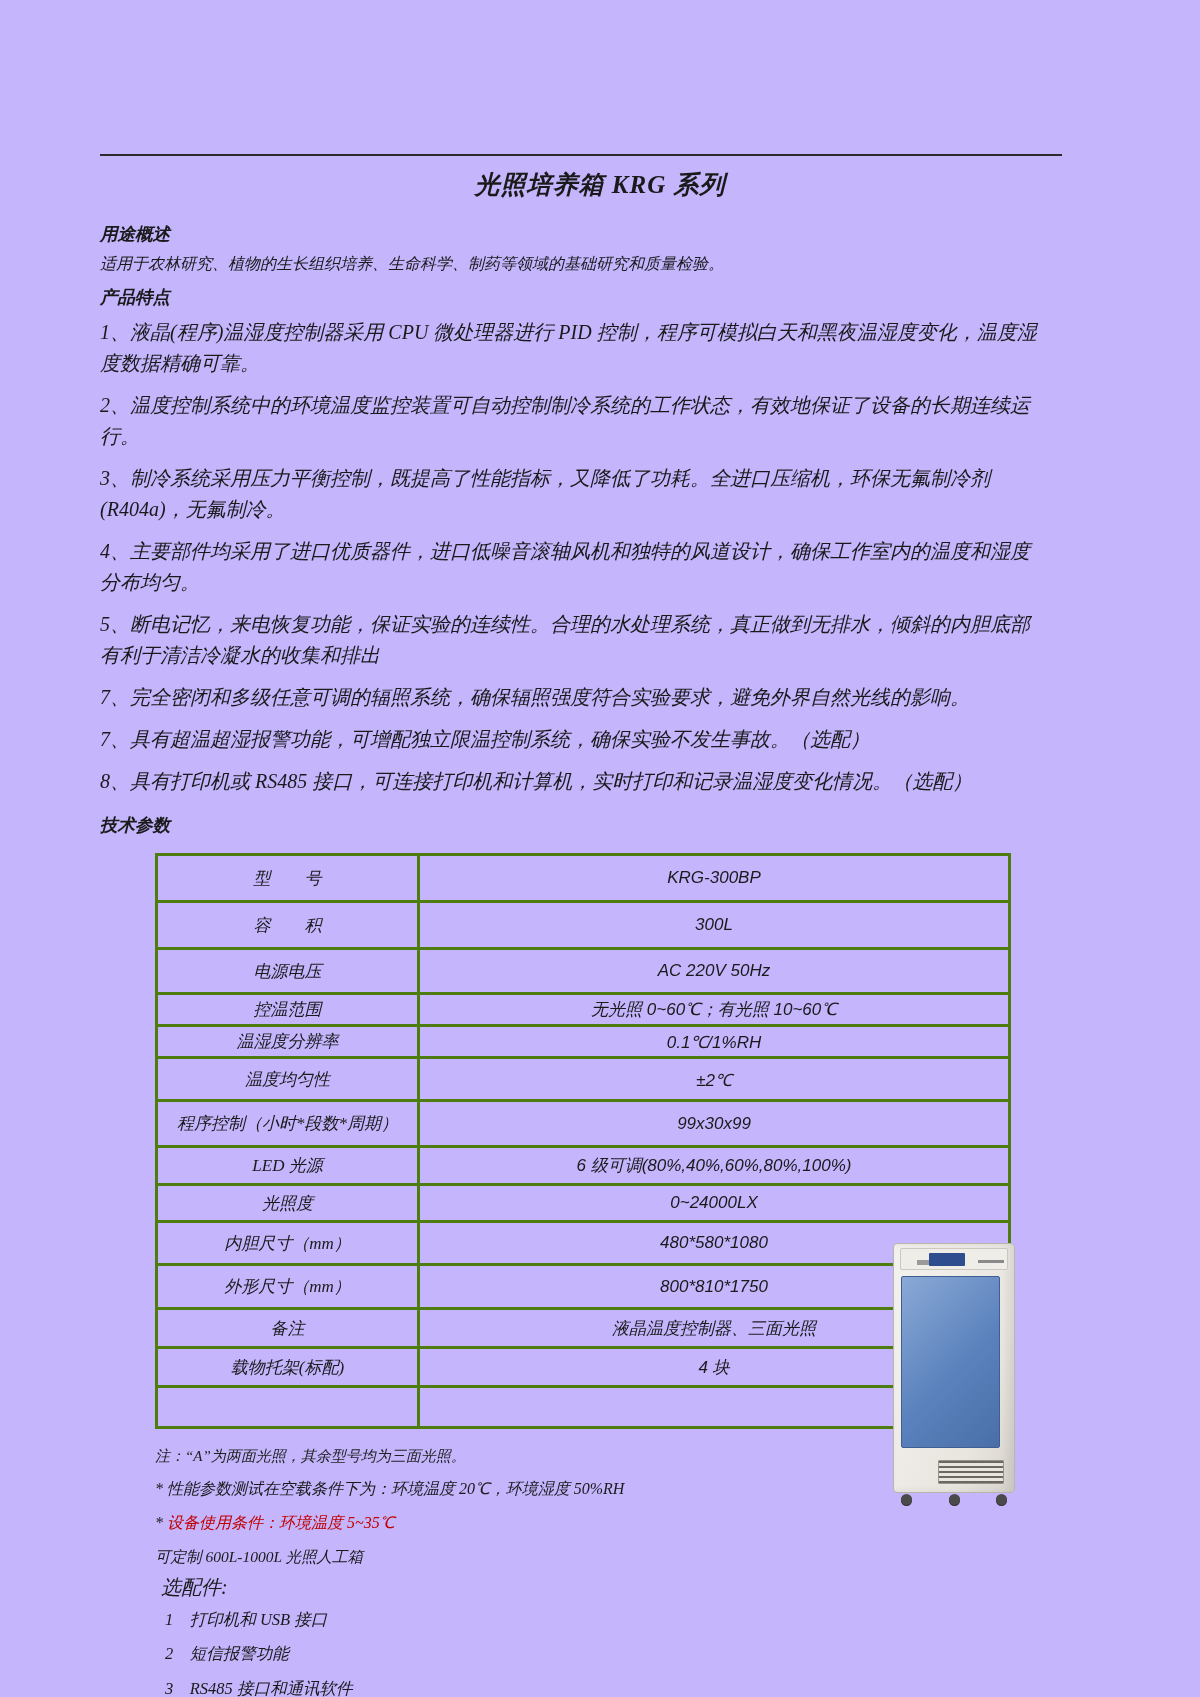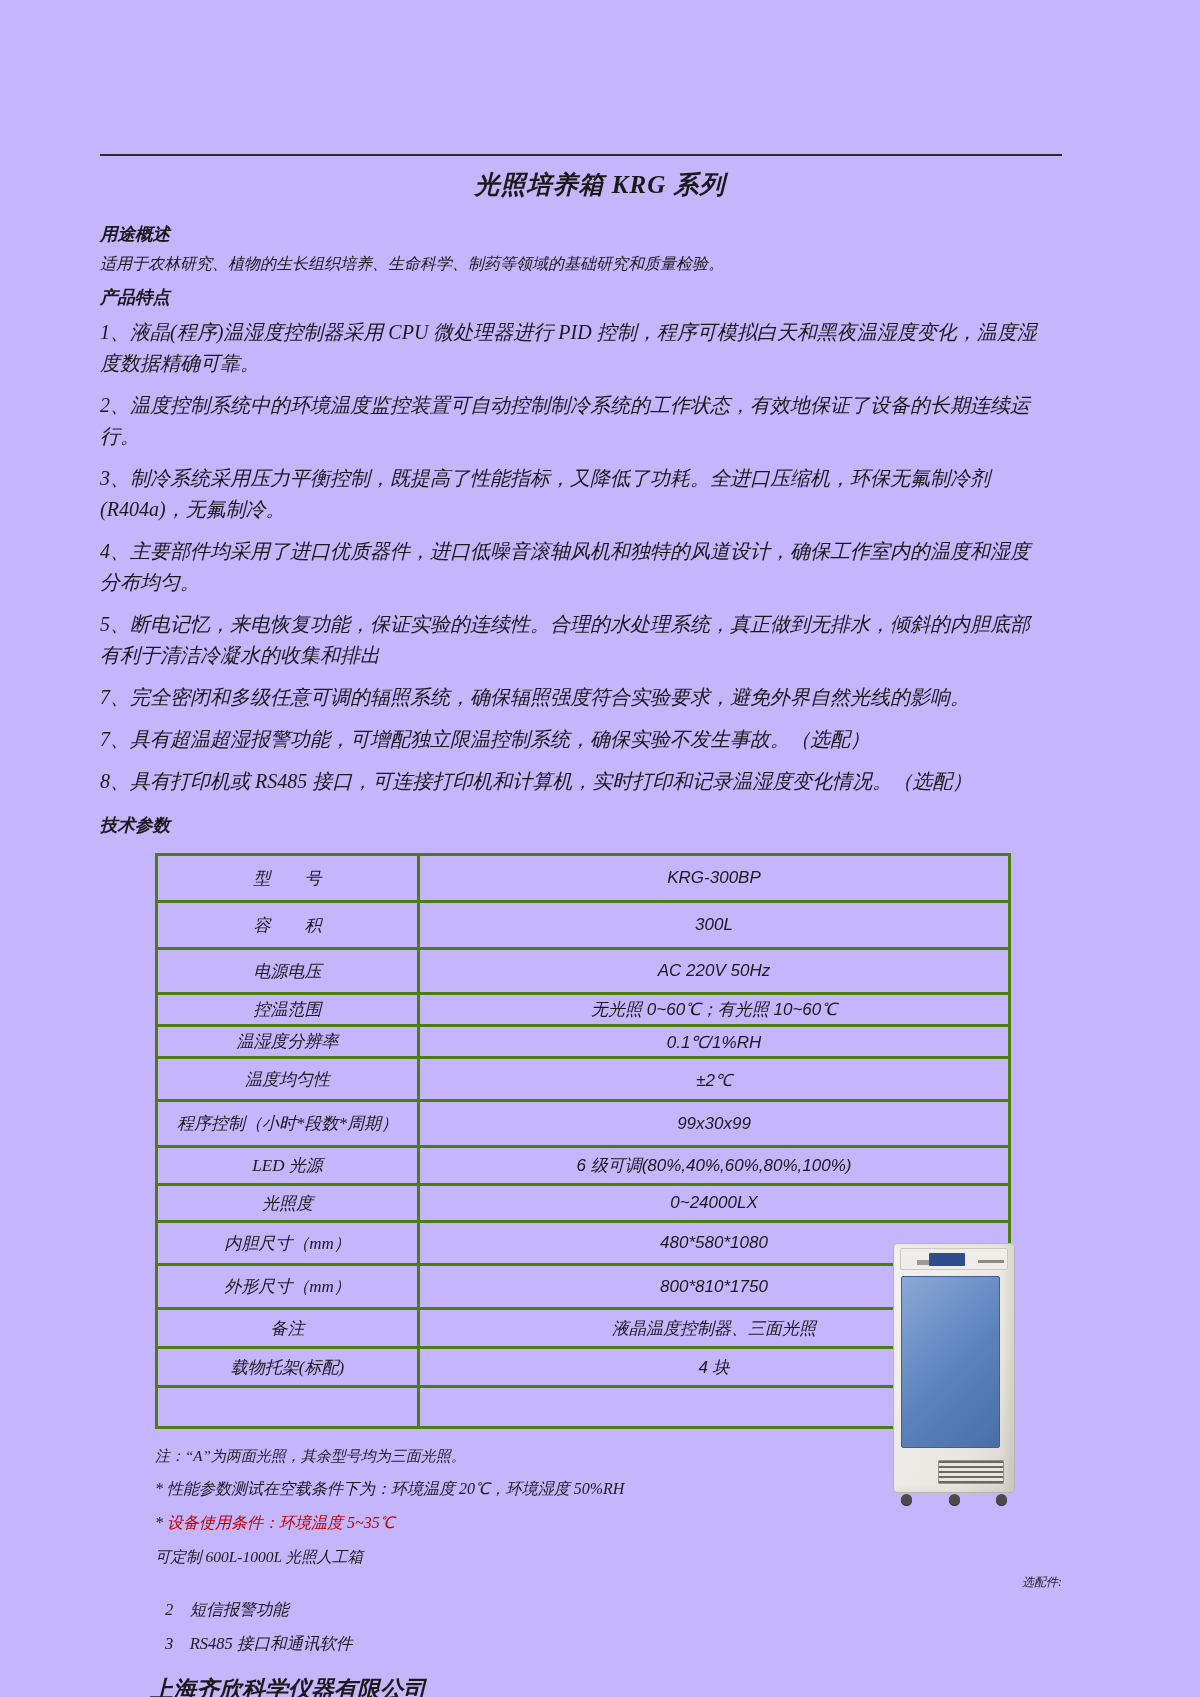--- a/index.html
+++ b/index.html
@@ -36,21 +36,21 @@
   tr:nth-child(14) td { height:41px;text-align:right; }
   tr:nth-child(15) td { height:38px; }
 
   .notes { margin-left:55px; margin-top:18px; }
   .notes p { margin-bottom:13px; }
   .note1 { font-size:15px; color:#222; }
   .note2 { font-size:16px; }
   .note3 { font-size:16px; }
   .note3 .red { color:#c00000; }
   .note4 { font-size:15.5px; margin-bottom:6px !important; }
-  .options-heading { font-size:12px; margin-left:6px; margin-bottom:6px !important;text-align:right; }
+  .options-heading { font-size:20px; margin-left:6px; margin-bottom:6px !important; }
   .option { font-size:16.5px; margin-left:10px; margin-bottom:8px !important; line-height:1.6; }
 
   .footer { margin-left:50px; margin-top:16px; font-size:23px; font-weight:bold;
             text-decoration:underline; width:max-content; }
 
   
   .product { position:absolute; left:893px; top:1243px; width:122px; height:262px; }
   .p-body { position:absolute; left:0; right:0; top:0; bottom:12px;
             background:linear-gradient(110deg,#f4f2ee 0%,#e9e6e0 70%,#d8d4cc 100%);
             border:1px solid #b9b5ad; border-radius:4px;
@@ -154,20 +154,21 @@
           </tr>
       </tbody>
     </table>
 
     <div class="notes">
       <p class="note1">注：“A”为两面光照，其余型号均为三面光照。</p>
       <p class="note2">* 性能参数测试在空载条件下为：环境温度 20℃，环境湿度 50%RH</p>
       <p class="note3"><span class="star">*</span> <span class="red">设备使用条件：环境温度 5~35℃</span></p>
       <p class="note4">可定制 600L-1000L 光照人工箱</p>
       <p class="options-heading">选配件:</p>
+      <p class="option">1　打印机和 USB 接口</p>
       <p class="option">2　短信报警功能</p>
       <p class="option">3　RS485 接口和通讯软件</p>
     </div>
 
     <div class="footer">上海齐欣科学仪器有限公司</div>
 
   </div>
 
   <div class="product">
     <div class="p-body">

